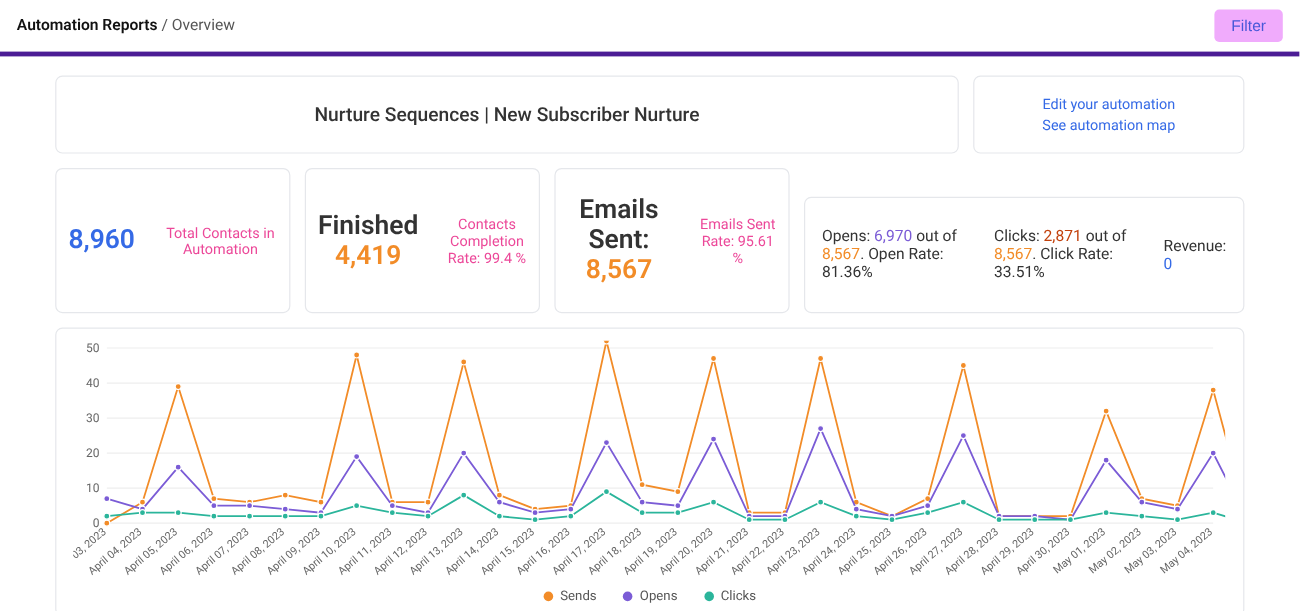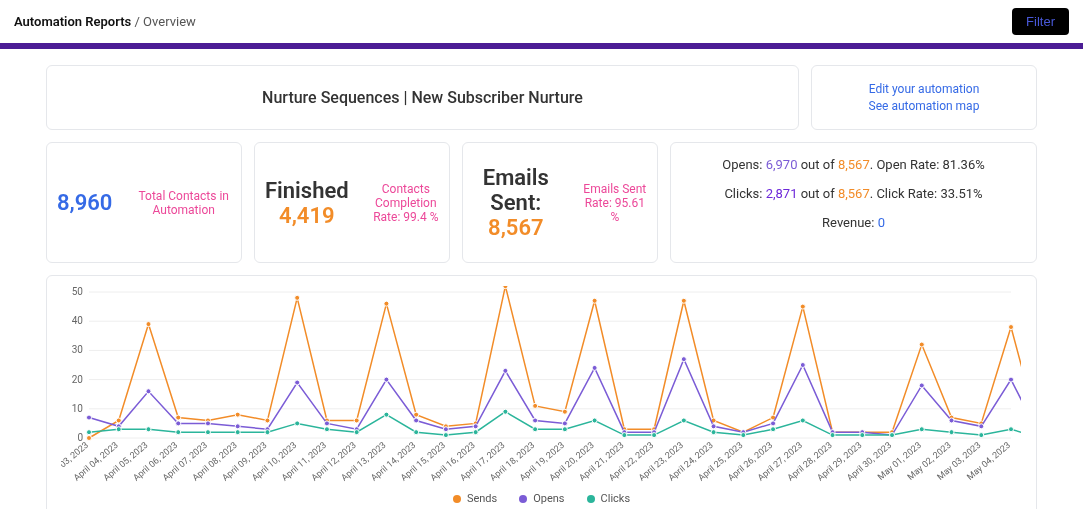--- a/index.html
+++ b/index.html
@@ -8,27 +8,27 @@
     background: #fff;
     color: #333;
     width: 1083px;
     font-size: 13px;
   }
   .topbar {
     display: flex;
     align-items: center;
     justify-content: space-between;
     padding: 8px 14px;
-    border-bottom: 6px solid #4c1d95;
+    border-bottom: 4px solid #4c1d95;
   }
   .breadcrumb { font-size: 13px; }
   .breadcrumb .strong { font-weight: 600; color: #111; }
   .breadcrumb .sep, .breadcrumb .current { color: #555; }
   .filter-btn {
-    background: #000000;
+    background: #f0abfc;
     color: #4858d8;
     border: none;
     border-radius: 4px;
     padding: 6px 14px;
     font-size: 13px;
     font-weight: 500;
     cursor: pointer;
   }
   .content { padding: 16px 46px 10px 46px; }
   .row { display: flex; gap: 12px; }
@@ -64,30 +64,31 @@
     justify-content: center;
     padding: 22px 10px;
     gap: 24px;
     text-align: center;
   }
   .stat-big { font-size: 22px; font-weight: 600; }
   .stat-sub { font-size: 12px; color: #ec4899; }
   .blue { color: #356ae6; }
   .orange { color: #f28c28; }
   .purple { color: #7b5cd6; }
-  .teal { color: #6d28d9; }
+  .teal { color: #c2410c; }
   .rates-card {
     flex: 1;
     display: flex;
-    flex-direction: column;
+    flex-direction: row;
     align-items: center;
     justify-content: flex-start;
     padding: 14px;
     font-size: 13px;
     gap: 14px;
+    margin-top: 24px;
   }
   .chart-card { margin-top: 12px; padding: 10px 14px 10px 14px; }
   .chart-wrap { position: relative; width: 100%; }
   svg { display: block; }
   .legend {
     display: flex;
     align-items: center;
     justify-content: center;
     gap: 22px;
     margin-top: 6px;

